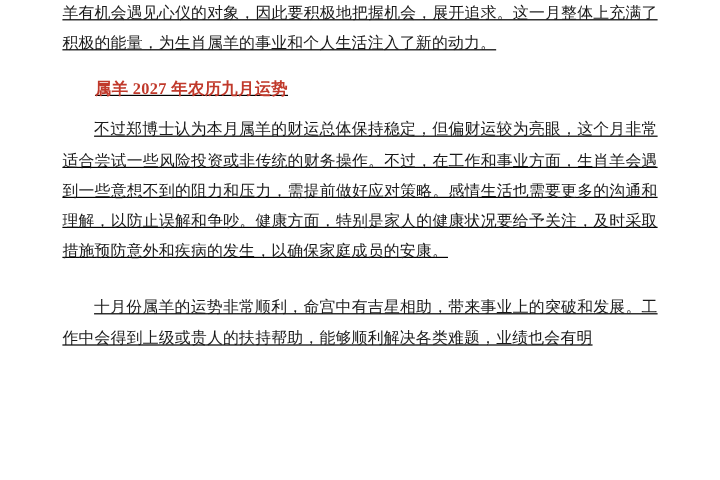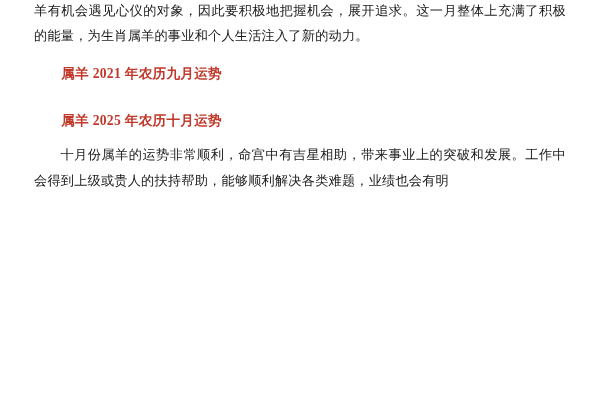--- a/index.html
+++ b/index.html
@@ -12,22 +12,23 @@
     background: #ffffff;
     font-family: "Liberation Serif", "DejaVu Serif", serif;
     overflow: hidden;
   }
   .page {
     position: relative;
     width: 600px;
     height: 400px;
     background: #ffffff;
     box-sizing: border-box;
-    padding: 0 34px;
+    padding: 0 52px;
     overflow: hidden;
+    text-decoration: underline;
   }
   .para {
     font-size: 13.2px;
     line-height: 25.2px;
     color: #1a1a1a;
     text-align: justify;
     text-justify: inter-ideograph;
     margin: 0;
     letter-spacing: 0.2px;
   }
@@ -60,28 +61,28 @@
 </style>
 </head>
 <body>
 
 <div class="page">
 
   <p class="para top-clip">羊有机会遇见心仪的对象，因此要积极地把握机会，展开追求。这一月整体上充满了积极的能量，为生肖属羊的事业和个人生活注入了新的动力。</p>
 
   <div class="spacer-md"></div>
 
-  <p class="heading">属羊 2021 年农历九月运势</p>
+  <p class="heading">属羊 2027 年农历九月运势</p>
 
   <div class="spacer-sm"></div>
 
 
+  <p class="para indent">不过郑博士认为本月属羊的财运总体保持稳定，但偏财运较为亮眼，这个月非常适合尝试一些风险投资或非传统的财务操作。不过，在工作和事业方面，生肖羊会遇到一些意想不到的阻力和压力，需提前做好应对策略。感情生活也需要更多的沟通和理解，以防止误解和争吵。健康方面，特别是家人的健康状况要给予关注，及时采取措施预防意外和疾病的发生，以确保家庭成员的安康。</p>
 
   <div class="spacer-md"></div>
 
-  <p class="heading">属羊 2025 年农历十月运势</p>
 
   <div class="spacer-sm"></div>
 
   <p class="para indent">十月份属羊的运势非常顺利，命宫中有吉星相助，带来事业上的突破和发展。工作中会得到上级或贵人的扶持帮助，能够顺利解决各类难题，业绩也会有明</p>
 
   <div class="fade-bottom"></div>
 </div>
 
 </body></html>

